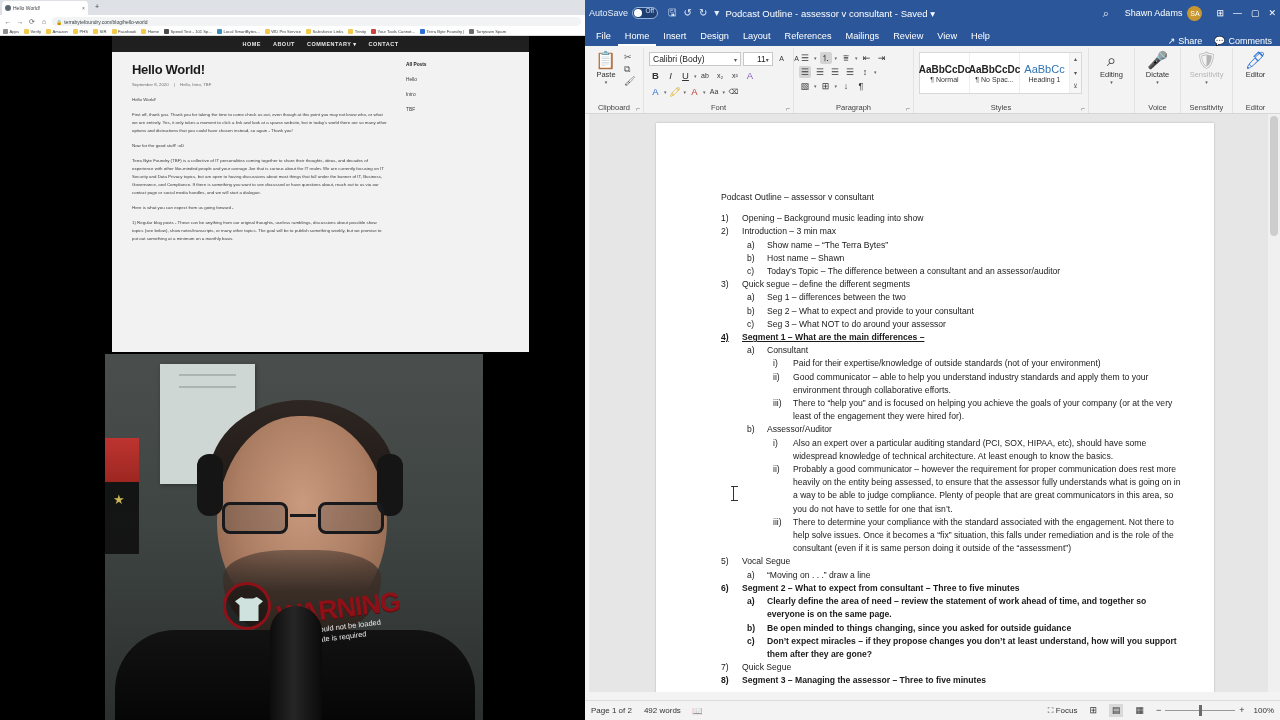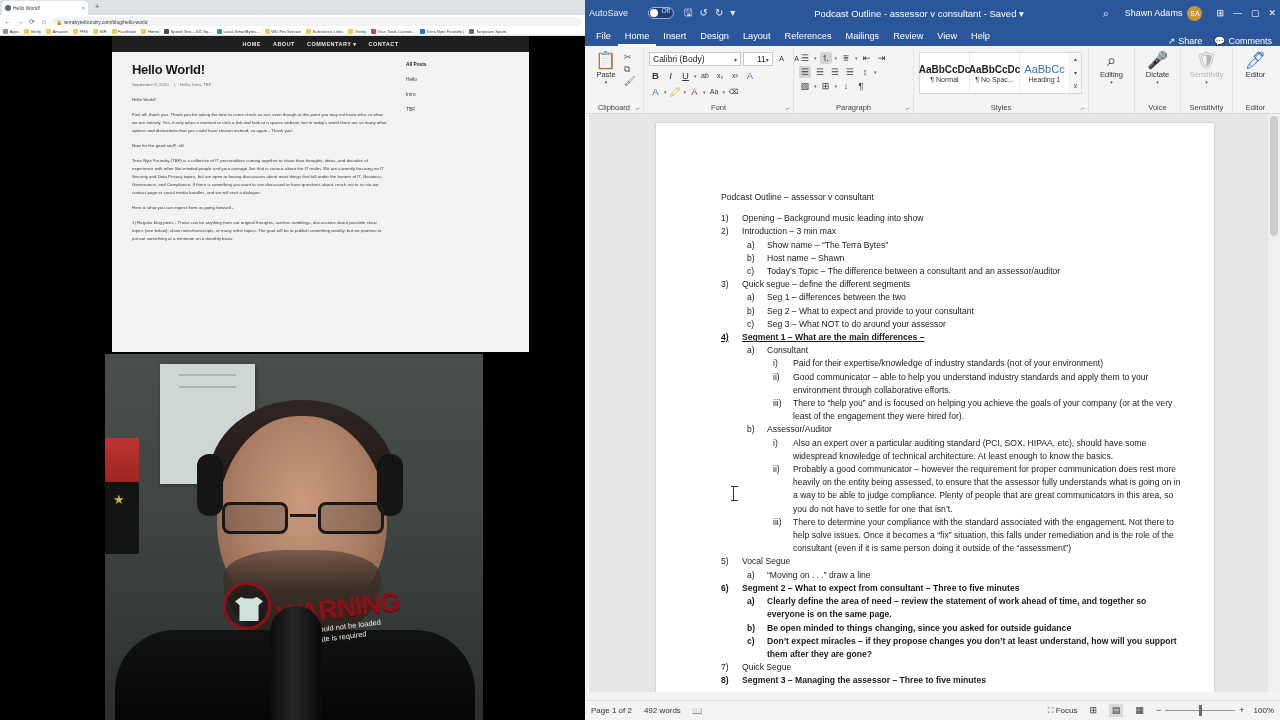--- a/index.html
+++ b/index.html
@@ -167,32 +167,32 @@
 
   
   #word {
     position: absolute; left: 585px; top: 0; width: 695px; height: 720px;
     background: #f3f3f3;
   }
   #w-titlebar {
     height: 26px; background: #2b579a; display: flex; align-items: center;
     padding: 0 4px; gap: 6px; color: #fff;
   }
-  .w-autosave { display: flex; align-items: center; gap: 20px; }
+  .w-autosave { display: flex; align-items: center; gap: 4px; }
   .w-autosave .lbl { font-size: 9px; color: #eaf0f8; }
   .toggle {
     width: 26px; height: 12px; border-radius: 6px; background: #1f3f73;
     border: 1px solid #93b2dc; position: relative;
   }
   .toggle .knob { position: absolute; left: 1px; top: 1px; width: 8px; height: 8px; border-radius: 50%; background: #fff; }
   .toggle .ttxt { position: absolute; right: 3px; top: -1px; font-size: 6.5px; color: #cfe0f5; }
   .qat { display: flex; align-items: center; gap: 7px; margin-left: 4px; }
   .qat .qi { font-size: 10px; color: #e6eefa; line-height: 12px; }
   #w-doctitle {
-    flex: 1; text-align: center; font-size: 9.5px; color: #fff; white-space: nowrap;
+    flex: 1; font-size: 9.5px; color: #fff; white-space: nowrap;
   }
   #w-search-ico { font-size: 11px; color: #e6eefa; margin-right: 10px; }
   #w-user { display: flex; align-items: center; gap: 5px; margin-right: 6px; text-align: center; }
   #w-user .uname { font-size: 9px; color: #fff; white-space: nowrap; }
   #w-user .avatar {
     width: 15px; height: 15px; border-radius: 50%; background: #c8972f;
     color: #fff; font-size: 7px; display: flex; align-items: center; justify-content: center;
   }
   .wincontrols { display: flex; align-items: center; gap: 9px; margin-left: 2px; }
   .wincontrols .wc { font-size: 9px; color: #fff; line-height: 11px; }
@@ -743,21 +743,21 @@
               <div class="dl lvl1">
                 <span class="mk bold und">4)</span>
                 <span class="bodytxt bold und">Segment 1 – What are the main differences –</span>
               </div>
               <div class="dl lvl2">
                 <span class="mk">a)</span>
                 <span class="bodytxt">Consultant</span>
               </div>
               <div class="dl lvl3">
                 <span class="mk">i)</span>
-                <span class="bodytxt">Paid for their expertise/knowledge of industry standards (not of your environment)</span>
+                <span class="bodytxt">Paid for their expertise/knowledge of outside standards (not of your environment)</span>
               </div>
               <div class="dl lvl3">
                 <span class="mk">ii)</span>
                 <span class="bodytxt">Good communicator – able to help you understand industry standards and apply them to your environment through collaborative efforts.</span>
               </div>
               <div class="dl lvl3">
                 <span class="mk">iii)</span>
                 <span class="bodytxt">There to “help you” and is focused on helping you achieve the goals of your company (or at the very least of the engagement they were hired for).</span>
               </div>
               <div class="dl lvl2">

